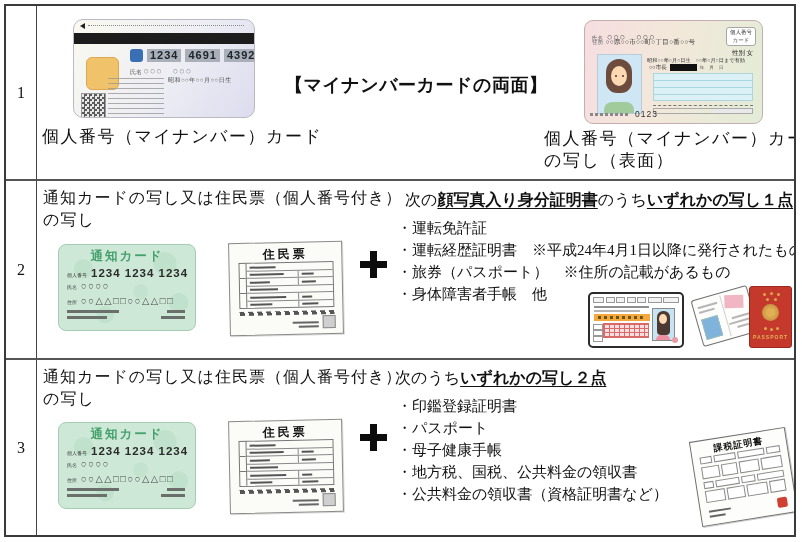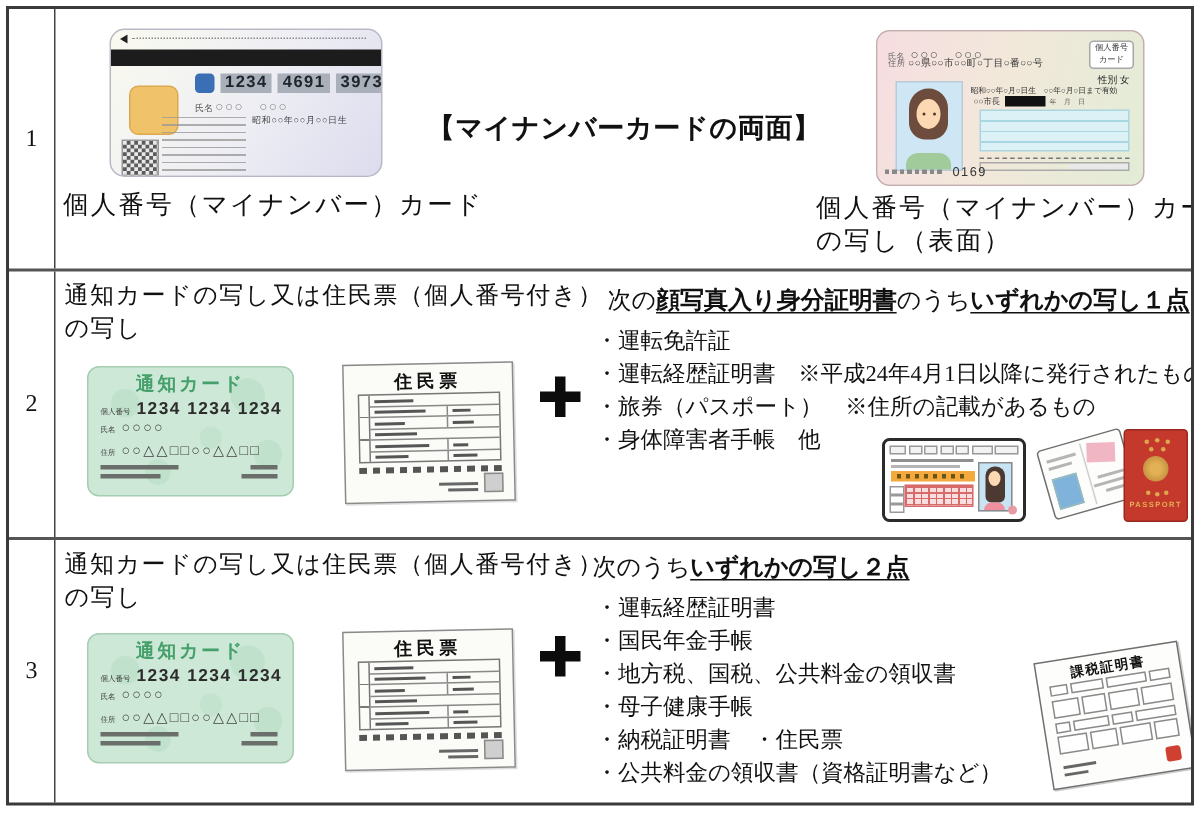--- a/index.html
+++ b/index.html
@@ -174,21 +174,21 @@
 
         <div class="abs mb" style="left:36px;top:13px;">
           <div class="abs mb-mark"></div>
           <div class="abs mb-dots"></div>
           <div class="abs mb-stripe"></div>
           <div class="abs mb-chip"></div>
           <div class="abs mb-numrow">
             <span class="mb-logo"></span>
             <span class="mb-box">1234</span>
             <span class="mb-box">4691</span>
-            <span class="mb-box">3973</span>
+            <span class="mb-box">4392</span>
           </div>
           <div class="abs mb-name">
             <span>氏名</span>
             <span class="mb-circ">○○○　○○○</span>
           </div>
           <div class="abs mb-birth">昭和○○年○○月○○日生</div>
           <div class="abs mb-lines"></div>
           <div class="abs mb-qr"></div>
         </div>
         <div class="abs cap" style="left:5px;top:120px;">
@@ -221,21 +221,21 @@
             <div class="abs mf-hair"></div>
             <div class="abs mf-face">
               <div class="abs mf-eye" style="left:3.5px;"></div>
               <div class="abs mf-eye" style="right:3.5px;"></div>
             </div>
             <div class="abs mf-body"></div>
           </div>
           <div class="abs mf-panel"></div>
           <div class="abs mf-dash"></div>
           <div class="abs mf-tinybox"></div>
-          <div class="abs mf-serial">0169</div>
+          <div class="abs mf-serial">0123</div>
           <div class="abs mf-micro"></div>
         </div>
         <div class="abs cap" style="left:507px;top:122px;">
           <div>個人番号（マイナンバー）カード</div>
           <div>の写し（表面）</div>
         </div>
       </div>
     </div>
 
     <div class="t-row" style="height:179px;">
@@ -455,25 +455,24 @@
           <div class="jm-tb" style="right:24px;bottom:6px;width:20px;"></div>
           <div class="abs jm-stamp"></div>
         </div>
 
         <div class="abs plus" style="left:323px;top:64px;"></div>
 
         <div class="abs heading" style="left:358px;top:8px;">
           <span>次のうち</span><b>いずれかの写し２点</b>
         </div>
         <div class="abs bullets" style="left:360px;top:35px;">
-          <div>・運転経歴証明書</div>
-          <div>・国民年金手帳</div>
+          <div>・印鑑登録証明書</div>
+          <div>・パスポート</div>
+          <div>・母子健康手帳</div>
           <div>・地方税、国税、公共料金の領収書</div>
-          <div>・母子健康手帳</div>
-          <div>・納税証明書　・住民票</div>
           <div>・公共料金の領収書（資格証明書など）</div>
         </div>
 
 
         <div class="abs kz" style="left:658px;top:74px;">
           <div class="abs kz-title">課税証明書</div>
           <div class="kz-row" style="top:16px;height:7px;">
               <i style="width:12px;"></i>
               <i style="width:22px;"></i>
               <i style="flex:1;"></i>

